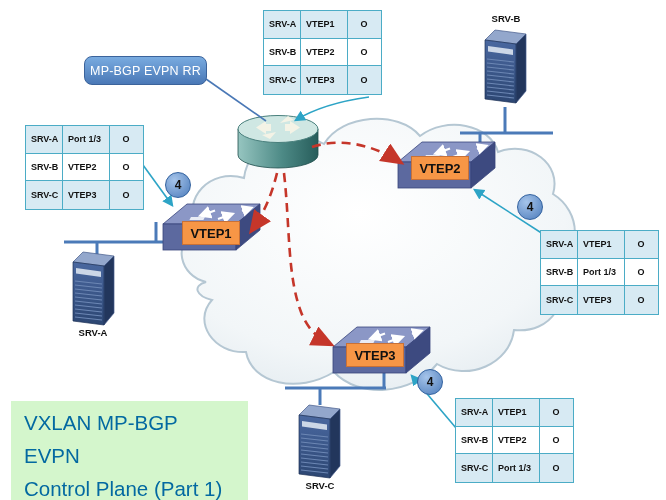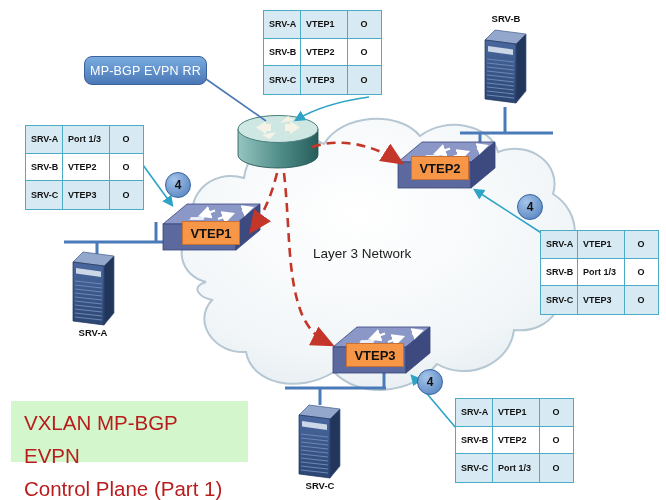--- a/index.html
+++ b/index.html
@@ -25,22 +25,22 @@
   
   .vtep-label{position:absolute;width:56px;height:22px;background:#f79646;border:1px solid #c87137;
       color:#111;display:flex;align-items:center;justify-content:center;font-size:13px;font-weight:600;}
   
   .badge{position:absolute;width:26px;height:26px;border-radius:50%;
       background:radial-gradient(circle at 35% 30%,#a5c4ea,#4d7cbb);border:1.5px solid #31619f;
       display:flex;align-items:center;justify-content:center;font-size:12px;font-weight:bold;color:#101010;box-sizing:border-box;}
   
   .dev-label{position:absolute;width:52px;text-align:center;font-size:9.5px;font-weight:bold;color:#111;}
   .cloud-label{position:absolute;left:313px;top:246px;font-size:13.5px;color:#1c1c1c;}
-  .title-box{position:absolute;left:11px;top:401px;width:237px;height:61px;background:#d4f6cc;
-      color:#b91c1c;font-size:20.5px;line-height:33px;padding:5px 16px 0 13px;box-sizing:border-box;}
+  .title-box{position:absolute;left:11px;top:401px;width:237px;height:100px;background:#d4f6cc;
+      color:#0369a1;font-size:20.5px;line-height:33px;padding:5px 16px 0 13px;box-sizing:border-box;}
 </style>
 </head>
 <body>
 
 <div id="stage">
 
   <svg id="gfx" width="666" height="500" viewBox="0 0 666 500">
     <defs>
       <marker id="mCyan" markerWidth="8" markerHeight="8" refX="5.5" refY="3.5" orient="auto">
         <path d="M0,0 L7,3.5 L0,7 Z" fill="#2da4c6"></path>
@@ -148,21 +148,20 @@
       <path d="M 284 173 C 290 225 287 275 301 312 C 308 330 318 338 330 344" marker-end="url(#mRed)"></path>
     </g>
 
     <path d="M 369 97 C 340 101 314 109 296 120" fill="none" stroke="#2da4c6" stroke-width="1.6" marker-end="url(#mCyan)"></path>
     <line x1="206" y1="79" x2="266" y2="121" stroke="#4a78b6" stroke-width="1.6"></line>
     <line x1="143" y1="165" x2="172" y2="205" stroke="#2da4c6" stroke-width="1.6" marker-end="url(#mCyan)"></line>
     <line x1="543" y1="234" x2="475" y2="190" stroke="#2da4c6" stroke-width="1.6" marker-end="url(#mCyan)"></line>
     <line x1="456" y1="428" x2="412" y2="376" stroke="#2da4c6" stroke-width="1.6" marker-end="url(#mCyan)"></line>
   </svg>
 
-  <div class="cloud-label">Layer 3 Network</div>
 
   <div class="rr">MP-BGP EVPN RR</div>
 
   <div class="map-table" style="left:263px;top:10px;">
     <div class="map-row band">
       <div class="cell c1">SRV-A</div>
       <div class="cell c2">VTEP1</div>
       <div class="cell c3">O</div>
     </div>
     <div class="map-row">

